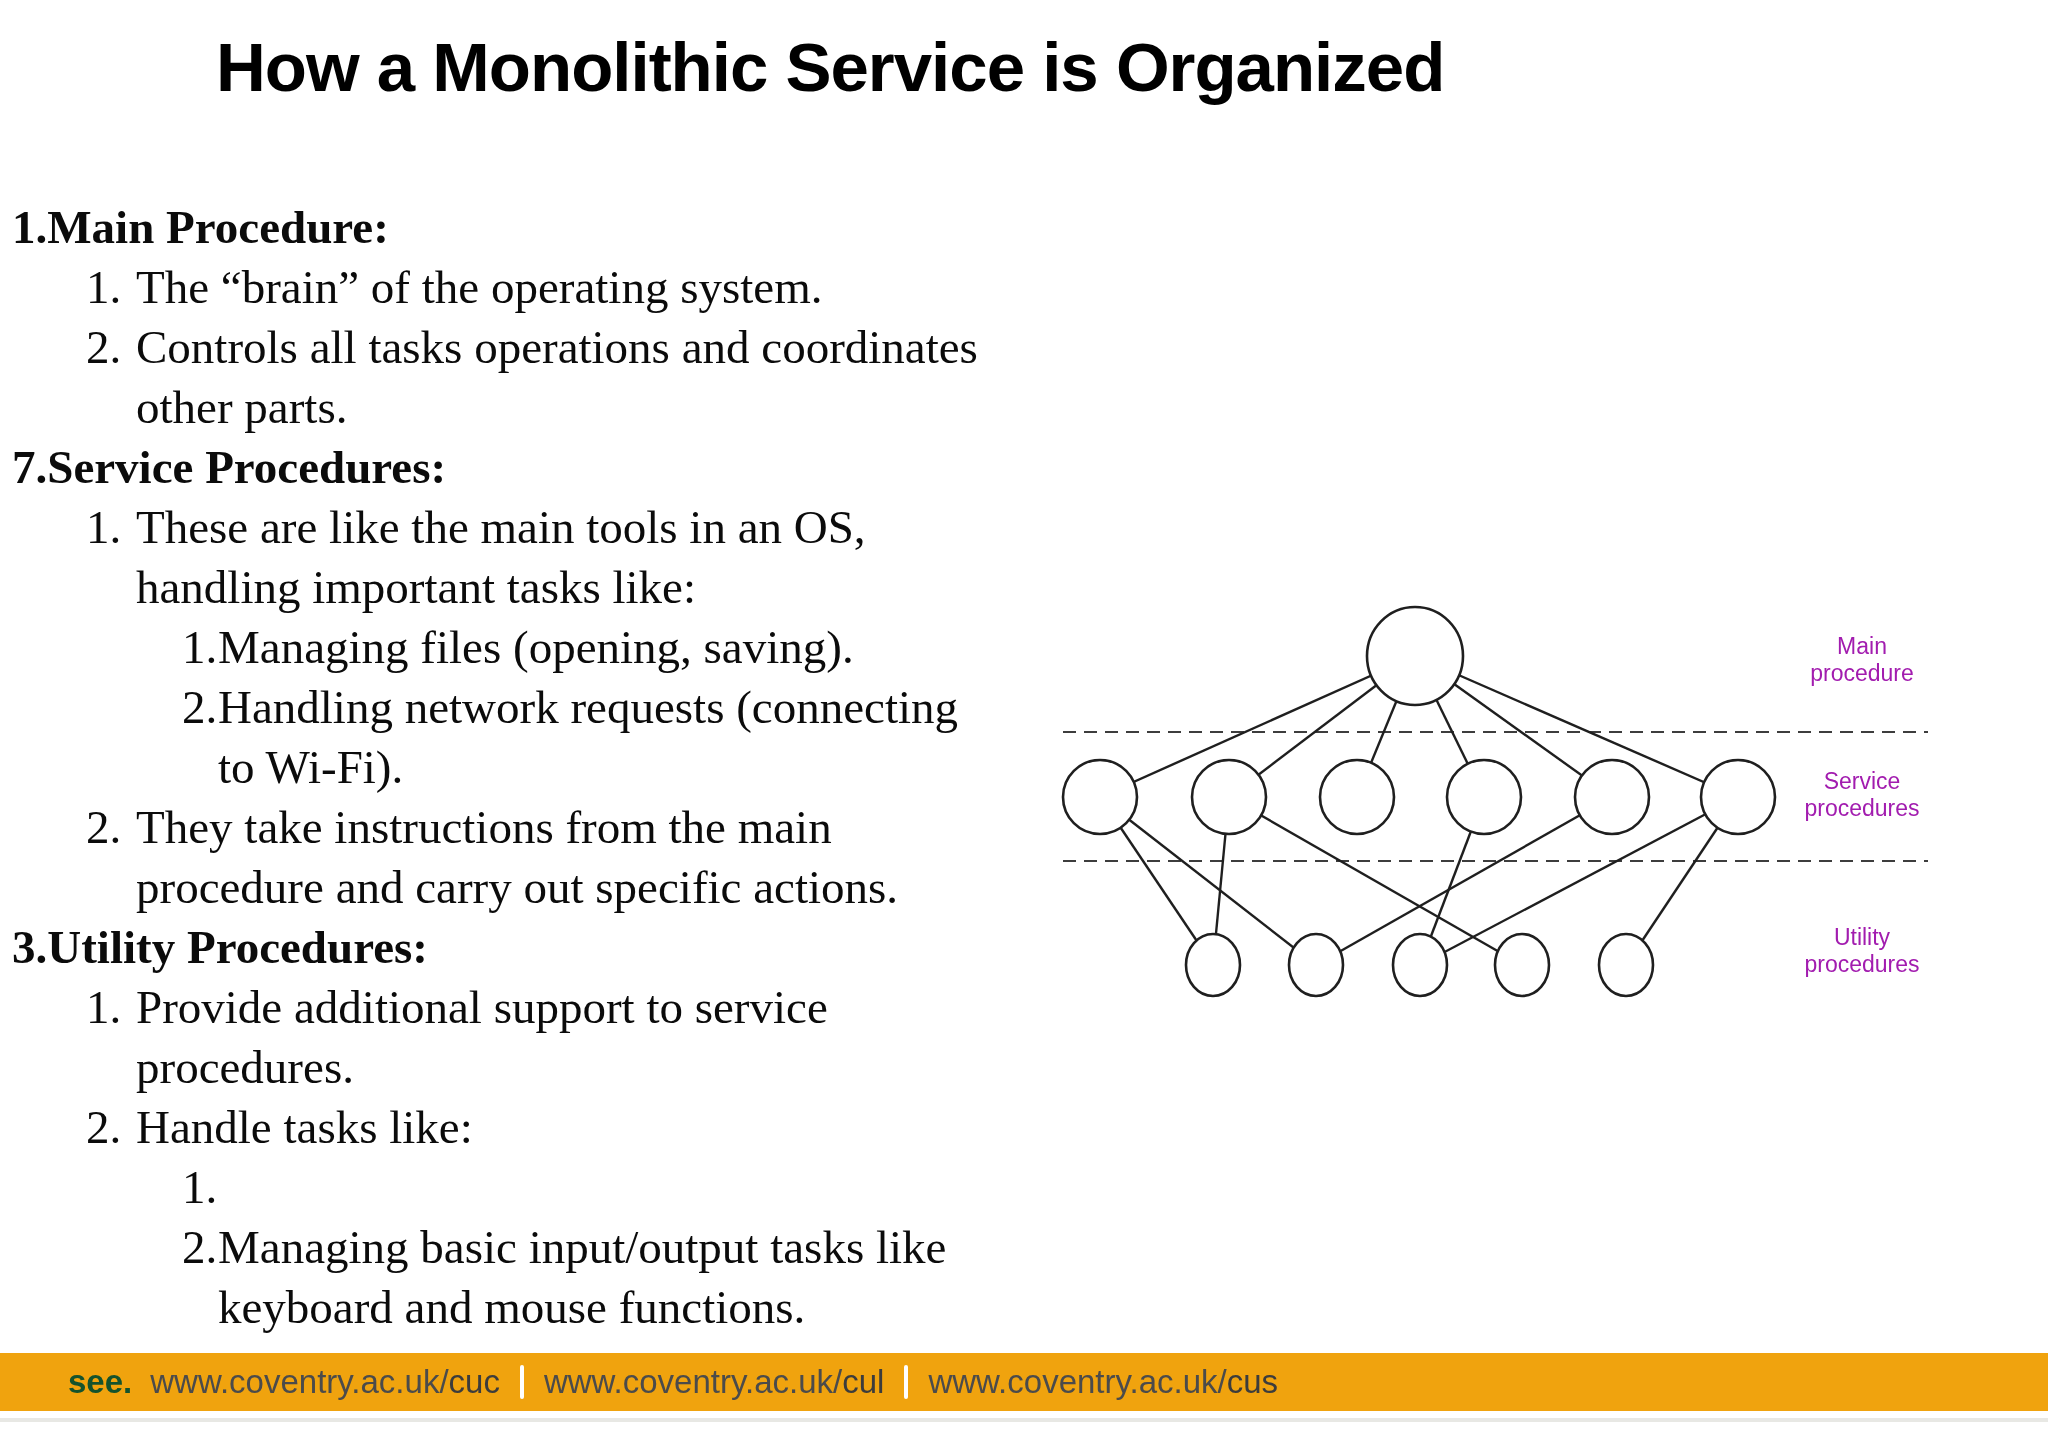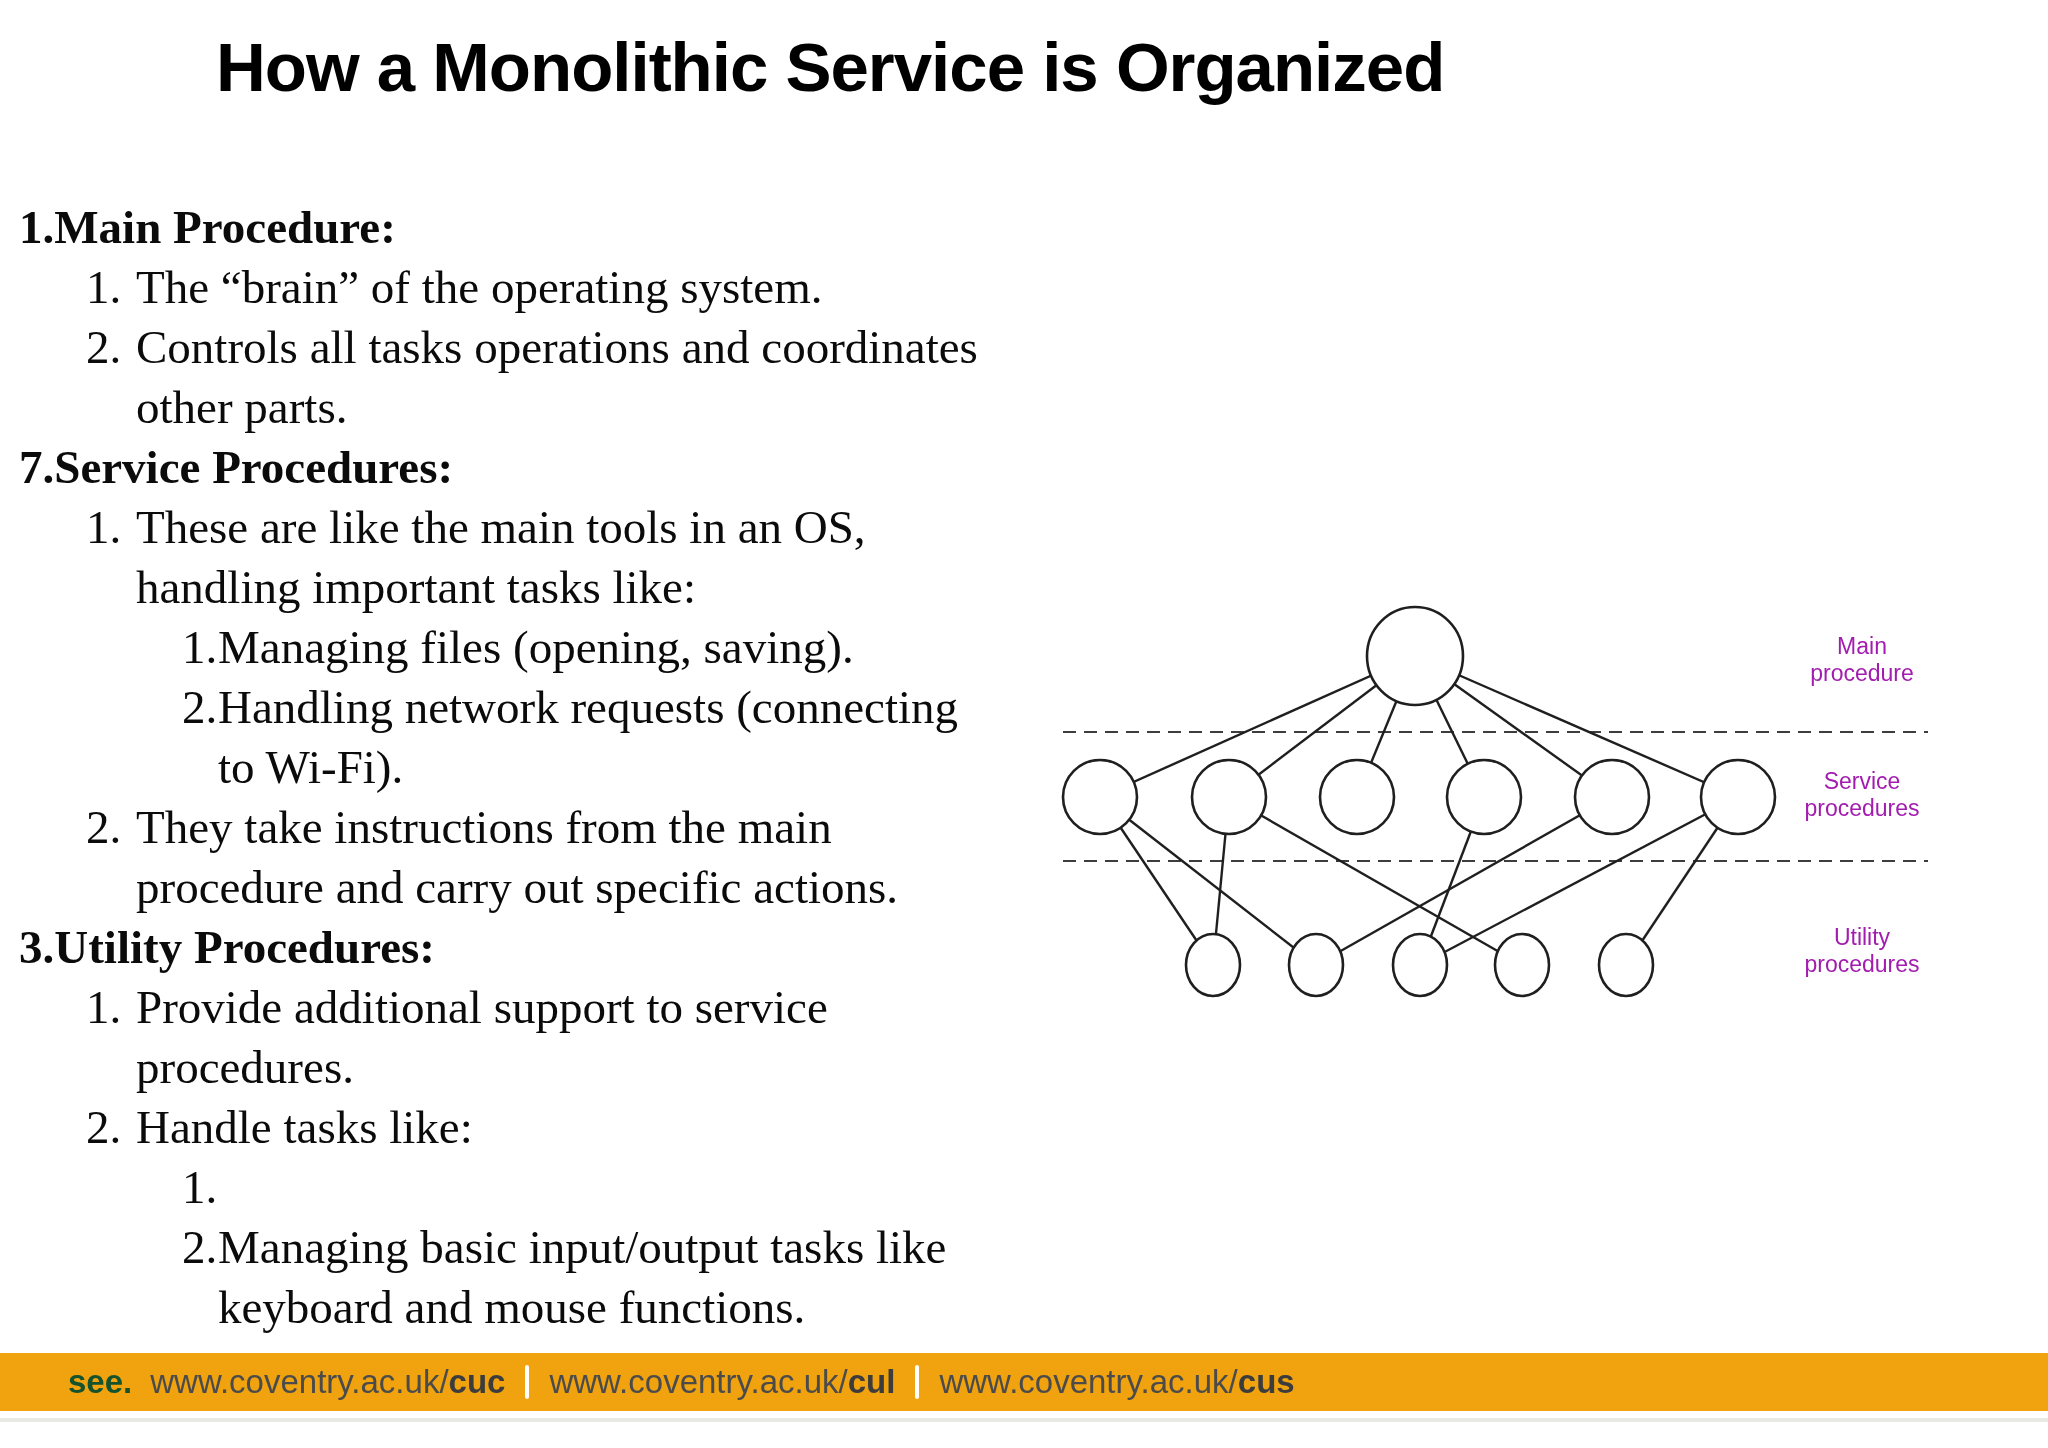--- a/index.html
+++ b/index.html
@@ -3,40 +3,40 @@
 <meta charset="utf-8">
 <style>
   html,body{margin:0;padding:0;background:#fff;}
   .slide{position:relative;width:2048px;height:1448px;background:#ffffff;overflow:hidden;
          font-family:"Liberation Serif",serif;color:#0b0b0b;}
   .title{position:absolute;left:216px;top:28px;margin:0;
          font-family:"Liberation Sans",sans-serif;font-weight:bold;font-size:69px;
          letter-spacing:-1px;color:#000;}
   
   .outline{position:absolute;left:0;top:197px;width:1010px;font-size:47px;line-height:60px;}
-  .o-head{font-weight:bold;padding-left:19px;}
+  .o-head{font-weight:bold;padding-left:12px;}
   .o-item{display:flex;align-items:flex-start;}
   .o-item .num{flex:0 0 auto;text-align:left;}
   .o-item .txt{white-space:pre-line;}
   .lvl2{padding-left:86px;}
   .lvl2 .num{width:50px;}
   .lvl3{padding-left:182px;}
   .lvl3 .num{width:36px;}
   
   .diagram-svg{position:absolute;left:0;top:0;}
   .dlabel{position:absolute;transform:translateX(-50%);text-align:center;
           font-family:"Liberation Sans",sans-serif;font-size:23px;line-height:27px;
           color:#a21caf;white-space:pre-line;}
   
   .footer{position:absolute;left:0;top:1353px;width:2048px;height:58px;
           font-family:"Liberation Sans",sans-serif;}
   .footer-links{position:absolute;left:68px;top:0;height:58px;display:flex;align-items:center;
                 font-size:33px;color:#4b4b4b;}
   .see{font-weight:bold;color:#14532d;margin-right:18px;}
-  .flink .suffix{font-weight:bold;color:#3c3c3c;}
+  .flink .suffix{font-weight:normal;color:#3c3c3c;}
   .fsep{display:inline-block;width:4px;height:34px;background:#ffffff;margin:0 20px;border-radius:2px;}
   .footer-icons{position:absolute;right:0;top:0;height:58px;}
   .bottom-line{position:absolute;left:0;top:1418px;width:2048px;height:4px;background:#e8e8e4;}
 </style>
 </head>
 <body>
 
 <div class="slide">
   <h1 class="title">How a Monolithic Service is Organized</h1>
 

